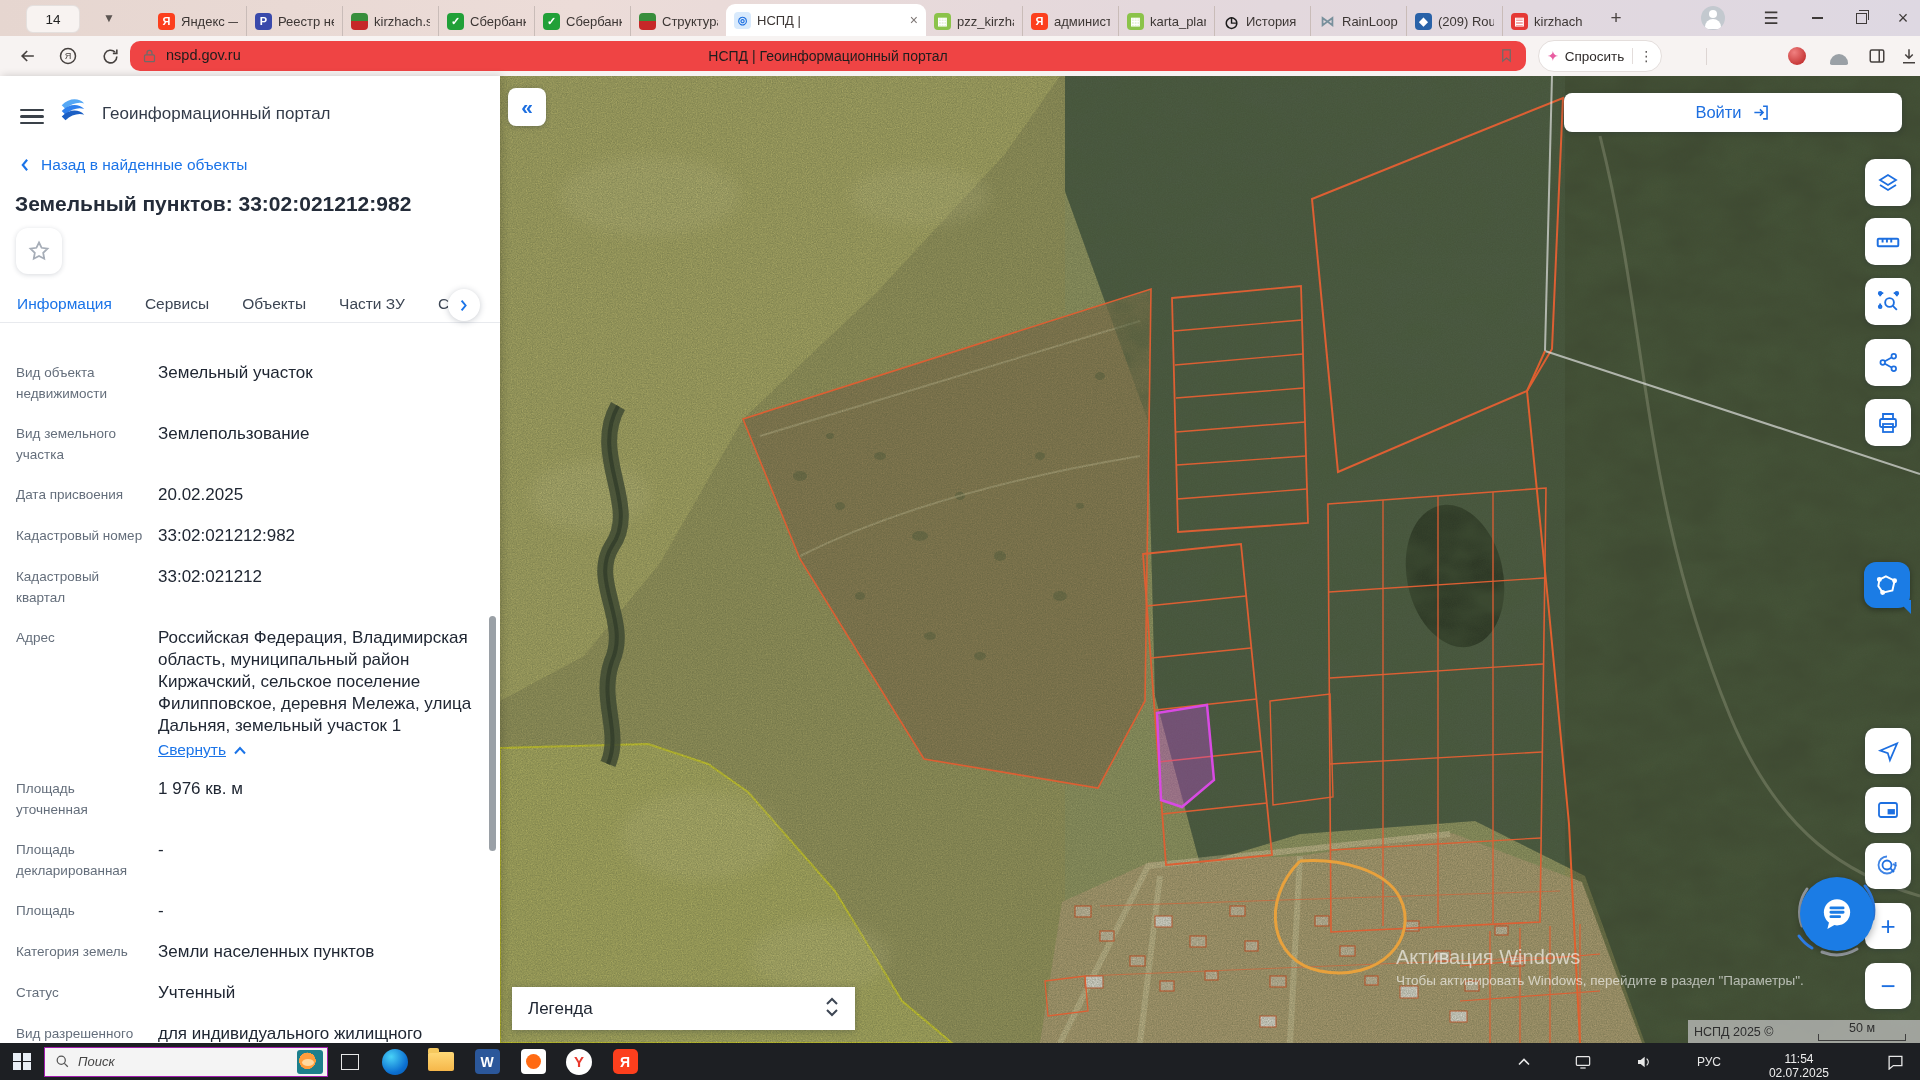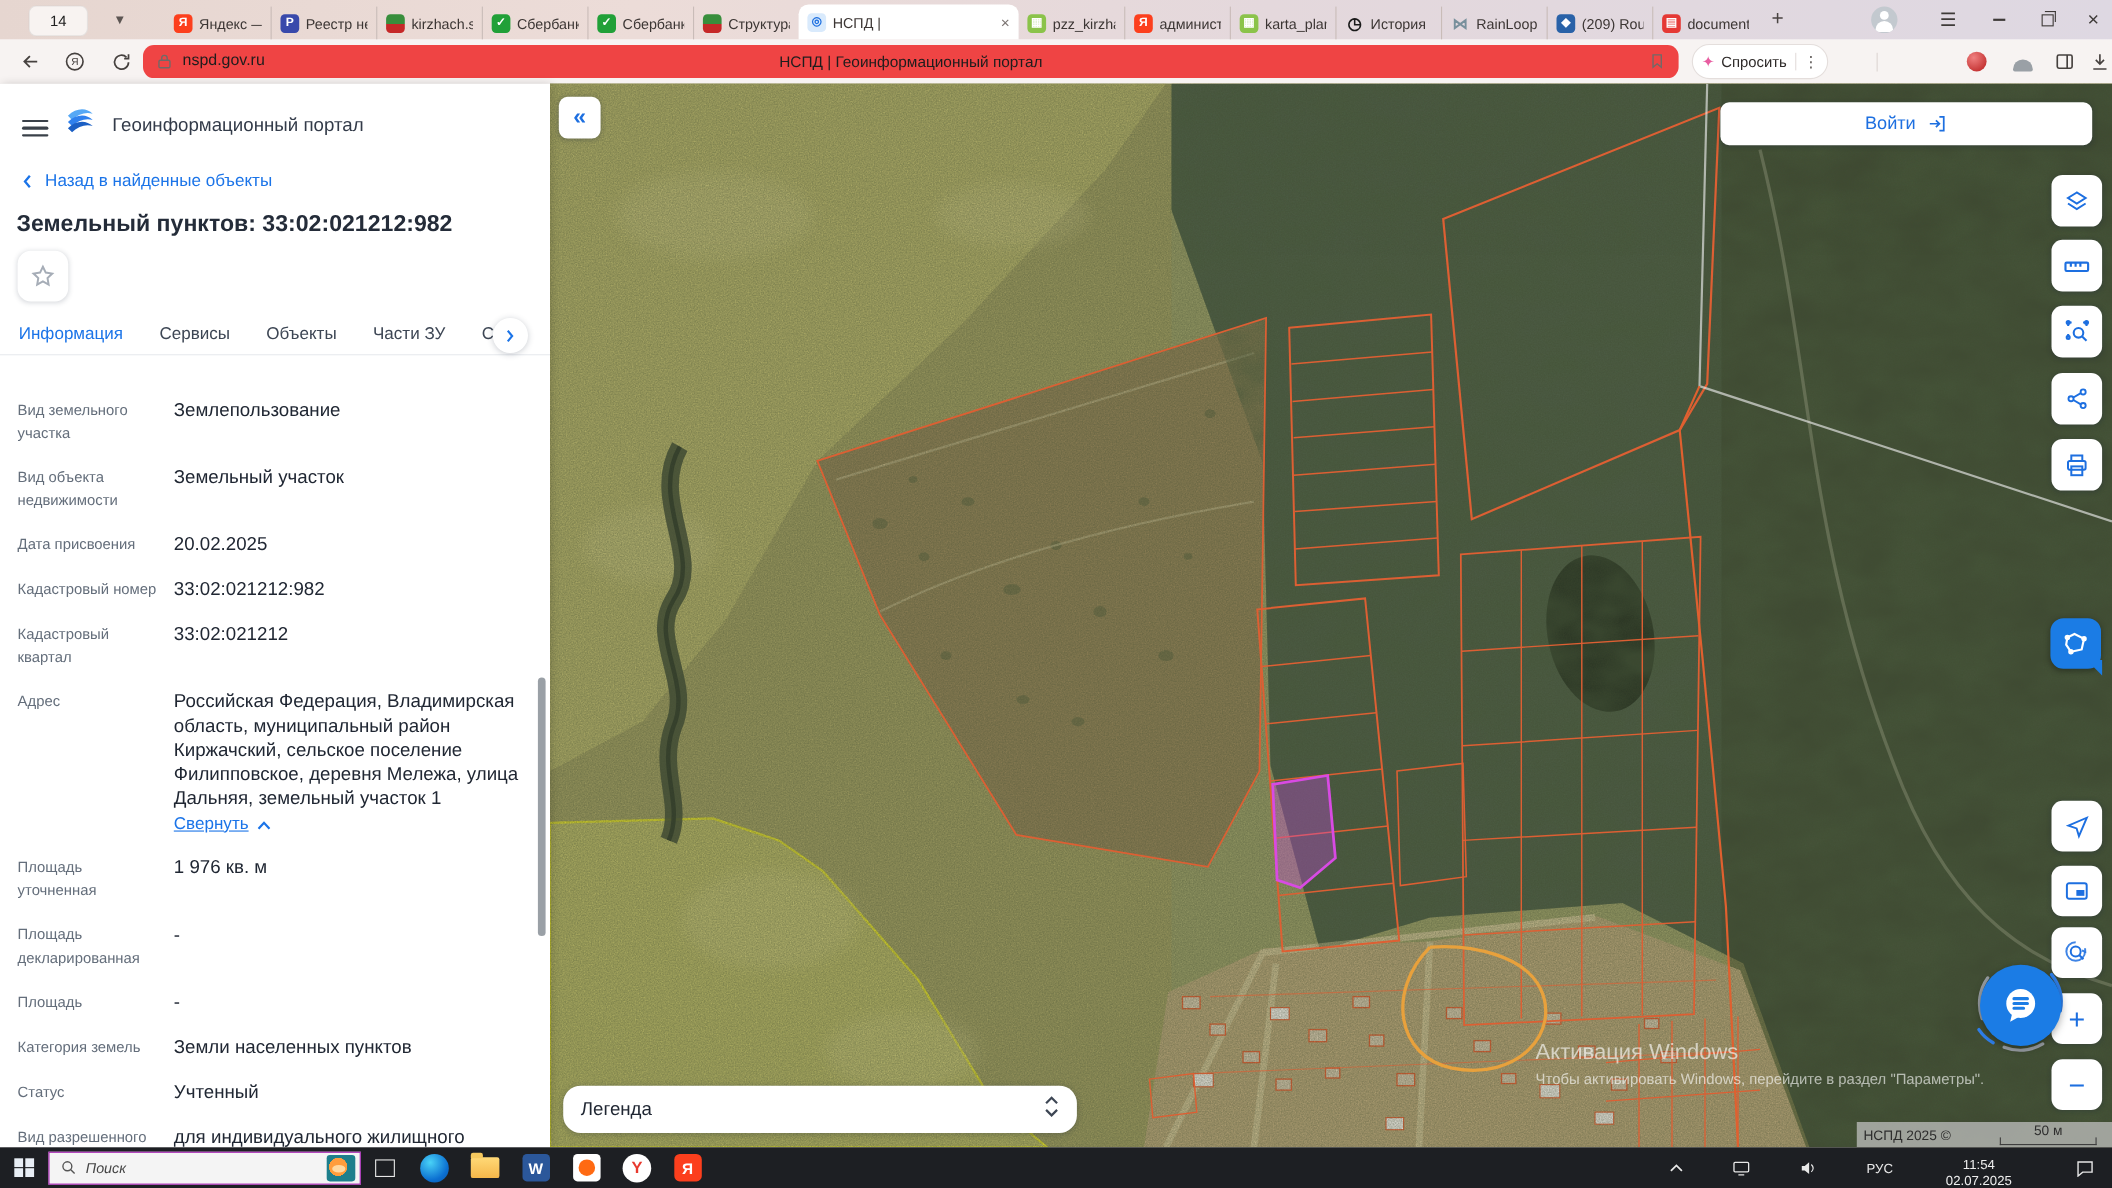--- a/index.html
+++ b/index.html
@@ -104,21 +104,21 @@
   .bluecall:after{content:"";position:absolute;right:-1px;bottom:-6px;width:0;height:0;
     border-left:14px solid transparent;border-top:14px solid #1b7ce5;}
   .t-locate{right:9px;top:652px;width:46px;height:46px;}
   .t-minimap{right:9px;top:711px;width:46px;height:46px;}
   .t-zoomarea{right:9px;top:767px;width:46px;height:46px;}
   .t-zoomin{right:9px;top:827px;width:46px;height:46px;color:#1d6fe0;font-size:26px;}
   .t-zoomout{right:9px;top:887px;width:46px;height:46px;color:#1d6fe0;font-size:26px;}
   .chatwrap{position:absolute;right:33px;top:788px;width:100px;height:100px;}
   .chatbub{position:absolute;left:13px;top:13px;width:74px;height:74px;border-radius:50%;background:#1b7ce5;
     display:flex;align-items:center;justify-content:center;box-shadow:0 2px 8px rgba(0,0,0,.35);}
-  .legend{position:absolute;left:12px;top:911px;width:467px;height:43px;background:#fff;border-radius:16px;
+  .legend{position:absolute;left:12px;top:911px;width:343px;height:43px;background:#fff;border-radius:0;
     box-shadow:0 1px 6px rgba(30,40,60,.3);display:flex;align-items:center;padding:0 16px;box-sizing:border-box;}
   .legend .ltxt{font-size:17px;color:#202733;}
   .legend .lchev{margin-left:auto;}
   .watermark{position:absolute;left:896px;top:870px;color:rgba(255,255,255,.62);}
   .watermark .w1{font-size:20px;}
   .watermark .w2{font-size:13.5px;margin-top:4px;}
   .scalebar{position:absolute;left:1188px;top:944px;width:232px;height:23px;background:rgba(193,193,193,.74);
     display:flex;align-items:center;}
   .scalebar .attr{font-size:12.5px;color:#2e2e2e;padding-left:6px;}
   .scalewrap{margin-left:auto;margin-right:14px;display:flex;flex-direction:column;align-items:center;}
@@ -213,21 +213,21 @@
         <div class="btab">
           <span class="fav" style="background:transparent;color:#78909c;font-size:14px">⋈</span>
           <span class="btlabel">RainLoop W</span>
         </div>
         <div class="btab">
           <span class="fav" style="background:#2962a8;color:#fff">◆</span>
           <span class="btlabel">(209) Roun</span>
         </div>
         <div class="btab">
           <span class="fav" style="background:#e53935;color:#fff">▤</span>
-          <span class="btlabel">document</span>
+          <span class="btlabel">kirzhach</span>
         </div>
       </div>
     <div class="newtab">+</div>
     <div class="winctl avatarc">
         <span class="ball"></span>
       </div>
     <div class="winctl menuico">☰</div>
     <div class="winctl minico">
         <i></i>
       </div>
@@ -333,29 +333,29 @@
         <span class="ptab">Состав</span>
       </div>
       <div class="ptabline"></div>
       <div class="tabscroll">
         <svg width="8" height="13" viewBox="0 0 10 16" fill="none" stroke="#1b74e8" stroke-width="2.4">
             <path d="M2 2l5 6-5 6"></path>
           </svg>
       </div>
       <div class="fields" id="fields">
           <div class="info-row">
+            <div class="f-label">Вид объекта недвижимости</div>
+            <div class="f-valwrap">
+              <div class="f-value">Земельный участок</div>
+            </div>
+          </div>
+          <div class="info-row">
             <div class="f-label">Вид земельного участка</div>
             <div class="f-valwrap">
               <div class="f-value">Землепользование</div>
-            </div>
-          </div>
-          <div class="info-row">
-            <div class="f-label">Вид объекта недвижимости</div>
-            <div class="f-valwrap">
-              <div class="f-value">Земельный участок</div>
             </div>
           </div>
           <div class="info-row">
             <div class="f-label">Дата присвоения</div>
             <div class="f-valwrap">
               <div class="f-value">20.02.2025</div>
             </div>
           </div>
           <div class="info-row">
             <div class="f-label">Кадастровый номер</div>

